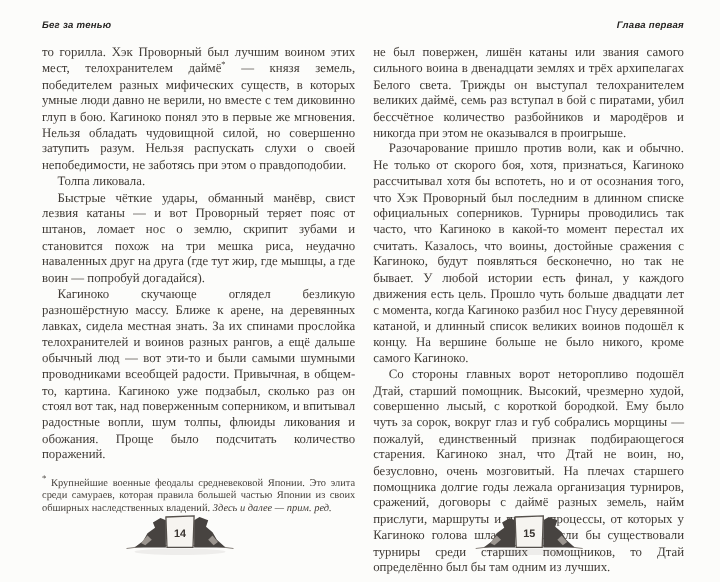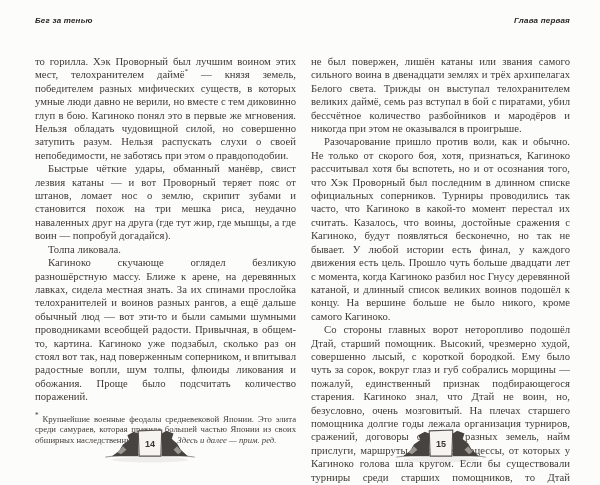--- a/index.html
+++ b/index.html
@@ -25,21 +25,21 @@
   .page-left  { padding: 16px 4px 0 35px; }
   .page-right { padding: 16px 30px 13px 11px; }
 
   .running-header {
     font-family: "Liberation Sans", sans-serif;
     font-weight: bold;
     font-style: italic;
     font-size: 8px;
     letter-spacing: 0.2px;
     color: #262422;
-    margin-bottom: 30px;
+    margin-bottom: 13px;
     white-space: nowrap;
   }
   .running-header.right { text-align: right; }
 
   .page-body {
     font-family: Liberation Serif, serif;
     font-size: 10.7px;
     line-height: 13.4px;
     color: #403b36;
     text-align: justify;
@@ -98,22 +98,22 @@
 </head>
 <body>
 
 <div class="spread">
 
   <div class="page page-left">
     <div class="running-header">Бег за тенью</div>
 
     <div class="page-body">
       <p><span>то горилла. Хэк Проворный был лучшим воином этих мест, телохранителем даймё</span><sup>*</sup><span> — князя земель, победителем разных мифических существ, в которых умные люди давно не верили, но вместе с тем диковинно глуп в бою. Кагиноко понял это в первые же мгновения. Нельзя обладать чудовищной силой, но совершенно затупить разум. Нельзя распускать слухи о своей непобедимости, не заботясь при этом о правдоподобии.</span></p>
+      <p class="indent">Толпа ликовала.</p>
       <p class="indent">Быстрые чёткие удары, обманный манёвр, свист лезвия катаны — и вот Проворный теряет пояс от штанов, ломает нос о землю, скрипит зубами и становится похож на три мешка риса, неудачно наваленных друг на друга (где тут жир, где мышцы, а где воин — попробуй догадайся).</p>
-      <p class="indent">Толпа ликовала.</p>
       <p class="indent">Кагиноко скучающе оглядел безликую разношёрстную массу. Ближе к арене, на деревянных лавках, сидела местная знать. За их спинами прослойка телохранителей и воинов разных рангов, а ещё дальше обычный люд — вот эти-то и были самыми шумными проводниками всеобщей радости. Привычная, в общем-то, картина. Кагиноко уже подзабыл, сколько раз он стоял вот так, над поверженным соперником, и впитывал радостные вопли, шум толпы, флюиды ликования и обожания. Проще было подсчитать количество поражений.</p>
     </div>
 
     <div class="footnote"><sup>*</sup><span> Крупнейшие военные феодалы средневековой Японии. Это элита среди самураев, которая правила большей частью Японии из своих обширных наследственных владений. </span><span class="italic-tail">Здесь и далее — прим. ред.</span></div>
 
     <div class="ornament-wrap">
       <svg class="ornament-svg" viewBox="0 0 110 52" width="100" height="47" aria-hidden="true">
         <ellipse cx="55" cy="44" rx="42" ry="3" fill="#8a8480" opacity="0.12"></ellipse>
         <path class="ground" d="M6 41 C 30 37, 80 37, 104 41"></path>
         <path class="rock" d="M13 40 L21 34 L25 27 L32 22 L30 17 L37 13 L42 15 L42 40 Z"></path>

